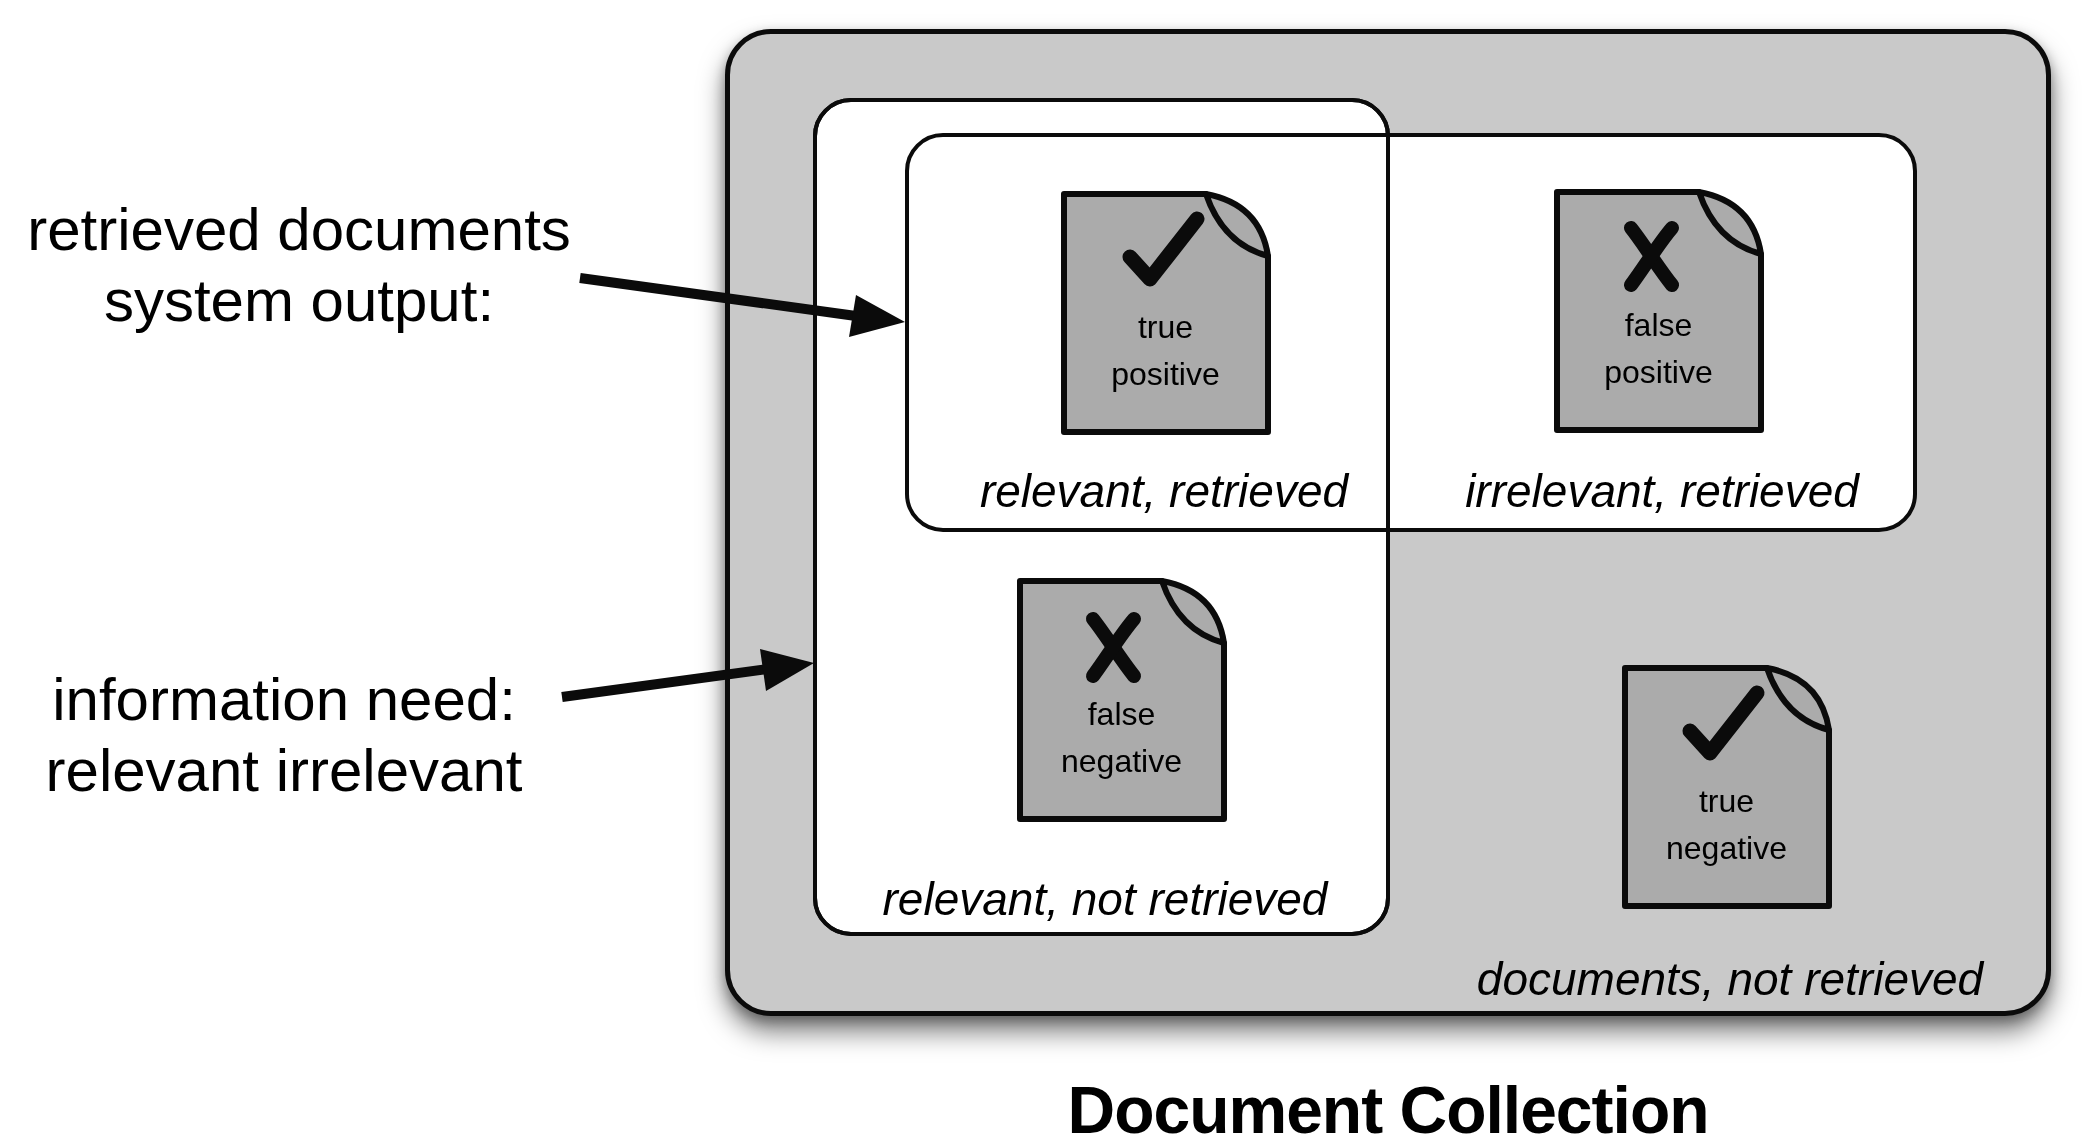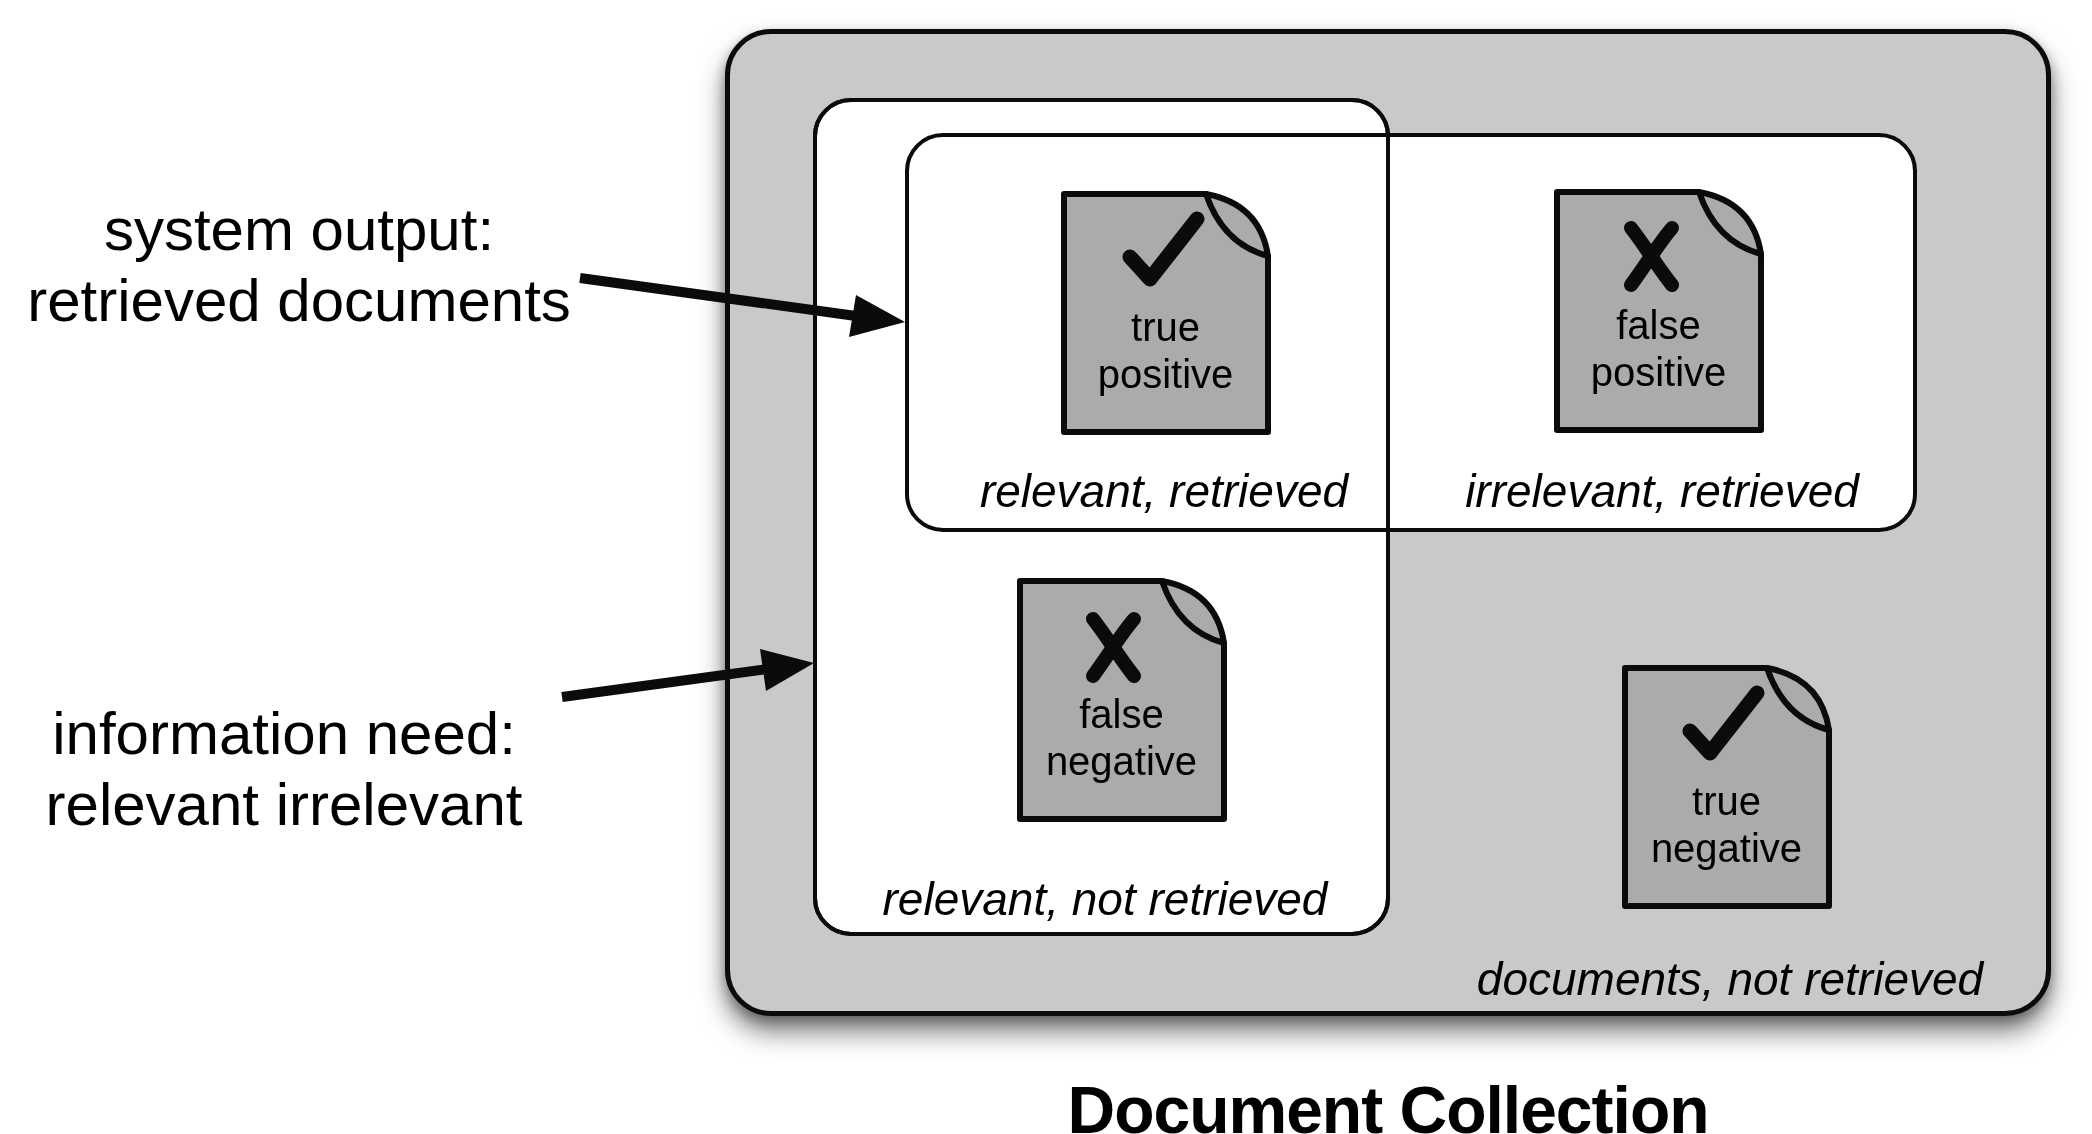--- a/index.html
+++ b/index.html
@@ -50,21 +50,21 @@
     border:4px solid var(--line-color);
     border-radius:38px;
     z-index:4;
   }
 
   
   .doc{width:217px;height:250px;z-index:6;}
   .doc svg{position:absolute;left:0;top:0;overflow:visible;}
   .doc-label{
     position:absolute;left:0;top:116px;width:217px;
-    text-align:center;font-size:40px;line-height:47px;
+    text-align:center;font-size:32px;line-height:47px;
     color:var(--text-color);
   }
   .doc-tp{left:1057px;top:188px;}
   .doc-fp{left:1550px;top:186px;}
   .doc-fn{left:1013px;top:575px;}
   .doc-tn{left:1618px;top:662px;}
 
   
   .quadrant-label{
     transform:translateX(-50%);
@@ -83,21 +83,21 @@
     white-space:nowrap;z-index:7;
   }
 
   
   .side-label{
     transform:translateX(-50%);
     font-size:60px;line-height:71px;text-align:center;
     white-space:nowrap;z-index:5;color:var(--text-color);
   }
   .side-label-top{left:299px;top:194px;}
-  .side-label-bottom{left:284px;top:664px;margin-top:34px;}
+  .side-label-bottom{left:284px;top:664px;}
 
   
   .arrows{left:0;top:0;z-index:10;pointer-events:none;}
 </style>
 </head>
 <body>
 
 <div class="abs collection-box"></div>
 <div class="abs relevant-box"></div>
 <div class="abs retrieved-box"></div>
@@ -162,22 +162,22 @@
 </div>
 
 <div class="abs quadrant-label q-rel-ret">relevant, retrieved</div>
 <div class="abs quadrant-label q-irrel-ret">irrelevant, retrieved</div>
 <div class="abs quadrant-label q-rel-notret">relevant, not retrieved</div>
 <div class="abs quadrant-label q-irrel-notret">documents, not retrieved</div>
 
 <div class="abs collection-title">Document Collection</div>
 
 <div class="abs side-label side-label-top">
+  <div>retrieved documents</div>
   <div>system output:</div>
-  <div>retrieved documents</div>
 </div>
 <div class="abs side-label side-label-bottom">
   <div>information need:</div>
   <div>relevant irrelevant</div>
 </div>
 
 <svg class="abs arrows" width="2092" height="1134" viewBox="0 0 2092 1134">
   <g>
     <line x1="580" y1="278" x2="856" y2="316" stroke="var(--line-color)" stroke-width="10"></line>
     <polygon points="905,322 849,337 856,295" fill="var(--line-color)"></polygon>

